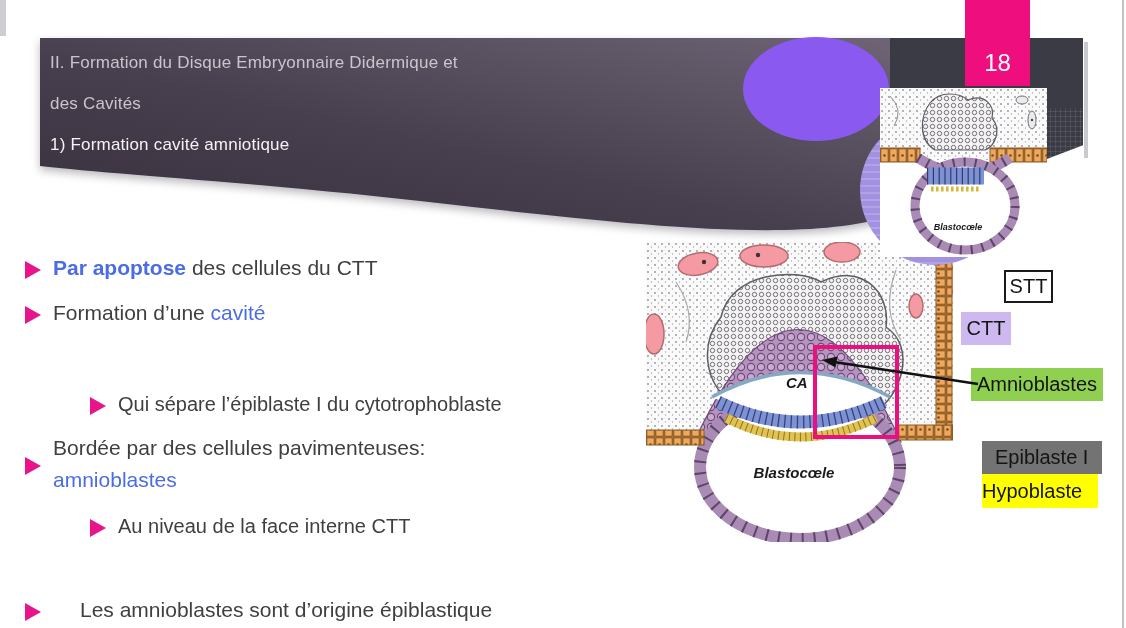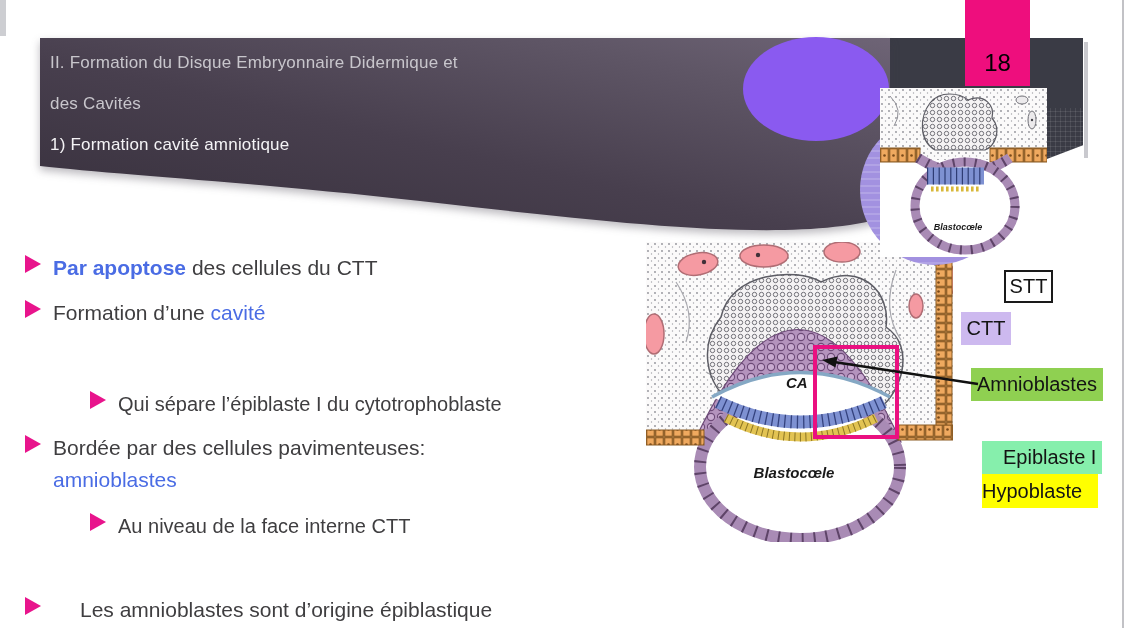--- a/index.html
+++ b/index.html
@@ -33,40 +33,40 @@
     left:743px;top:37px;width:146px;height:104px;border-radius:50%;
     background:#8a5af0;z-index:4;
   }
   .title-block{
     left:50px;top:42px;width:830px;z-index:5;
     font-size:17px;line-height:41px;color:#c8c6cc;letter-spacing:.2px;
   }
   .title-block .subtitle{color:#f4f3f6;}
   .page-tab{
     left:965px;top:0;width:65px;height:86px;background:#ee0e7d;z-index:6;
-    color:#000000;font-size:24px;text-align:center;line-height:30px;padding-top:48px;box-sizing:border-box;
-  }
-
-  
-  .bullet{position:absolute;display:flex;align-items:flex-start;z-index:2;color:#3f3e40;}
+    color:#ffffff;font-size:24px;text-align:center;line-height:30px;padding-top:48px;box-sizing:border-box;
+  }
+
+  
+  .bullet{position:absolute;display:flex;align-items:center;z-index:2;color:#3f3e40;}
   .tri{width:0;height:0;border-top:9px solid transparent;border-bottom:9px solid transparent;
        border-left:16px solid #e8148c;margin-top:3px;flex:0 0 auto;}
   .btxt{margin-left:12px;font-size:21px;line-height:32px;}
   .sub .btxt{font-size:20px;}
   .blue{color:#4a6ce4;}
   .bold{font-weight:bold;}
 
   
   .legend{position:absolute;z-index:3;font-size:20px;color:#141414;box-sizing:border-box;
           display:flex;align-items:center;}
   .legend.center{justify-content:center;}
   .lab-stt{left:1004px;top:270px;width:49px;height:33px;background:#ffffff;border:2px solid #1a1a1a;}
   .lab-ctt{left:961px;top:312px;width:50px;height:33px;background:#cdb9ef;}
   .lab-amnio{left:971px;top:368px;width:132px;height:33px;background:#8fd051;}
-  .lab-epi{left:982px;top:441px;width:120px;height:33px;background:#86efac;padding-left:21px;}
+  .lab-epi{left:982px;top:441px;width:120px;height:33px;background:#737373;padding-left:13px;}
   .lab-hypo{left:982px;top:474px;width:116px;height:34px;background:#ffff00;}
 
   
   .fig{z-index:1;}
   .roi-square{left:813px;top:345px;width:86px;height:94px;border:4px solid #ea1080;
               box-sizing:border-box;z-index:2;background:transparent;}
   .arrow-svg{left:812px;top:350px;width:175px;height:45px;z-index:3;pointer-events:none;}
   .edge-line{left:1122px;top:0;width:2px;height:628px;background:#c2c2c6;z-index:9;}
 </style>
 </head>

